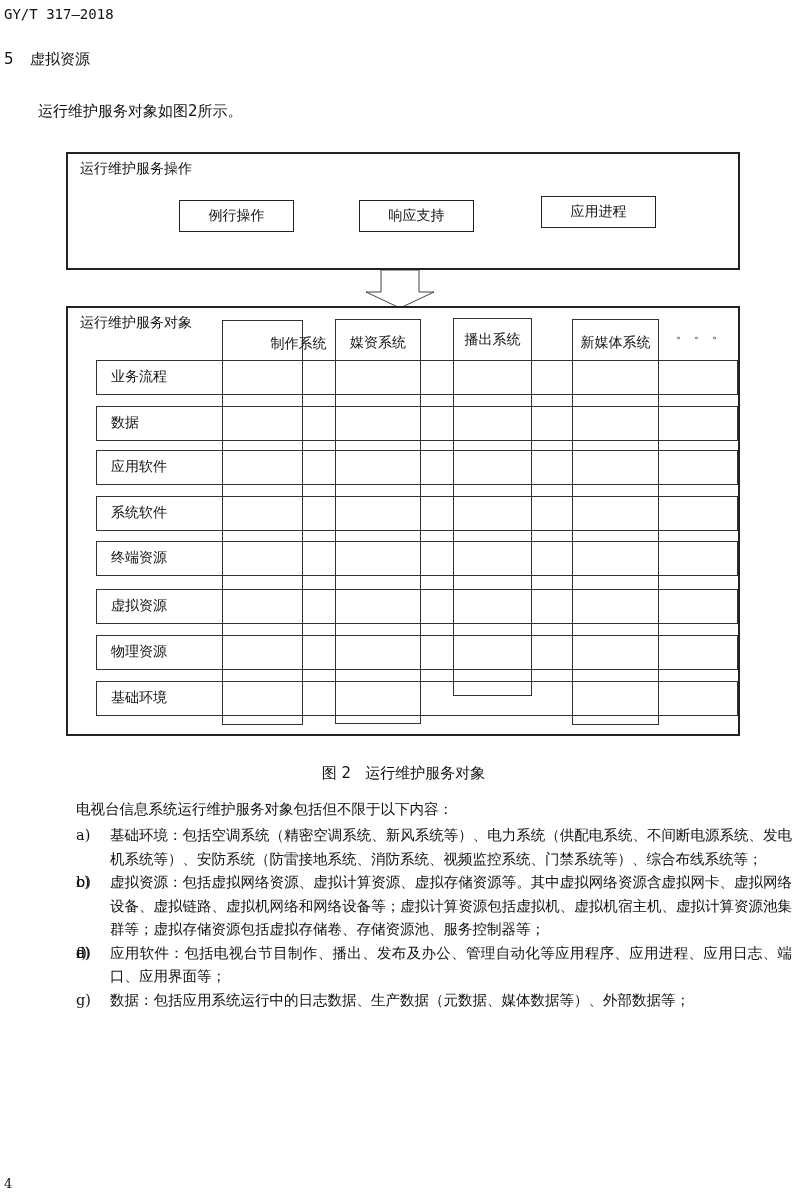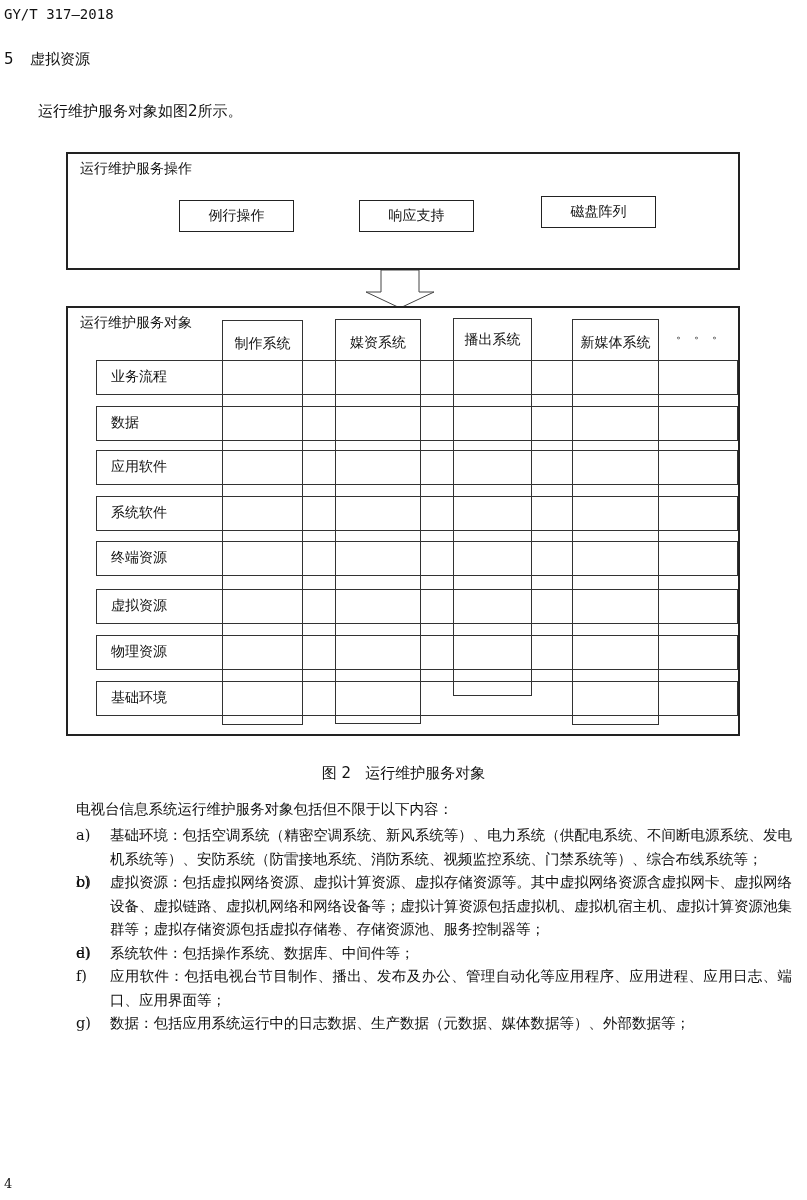--- a/index.html
+++ b/index.html
@@ -57,21 +57,21 @@
   <div class="box ops-frame">
     <div class="frame-label">运行维护服务操作</div>
   </div>
   <div class="box op-box" style="left:179px; top:200px; width:115px; height:32px;">
     <span>例行操作</span>
   </div>
   <div class="box op-box" style="left:359px; top:200px; width:115px; height:32px;">
     <span>响应支持</span>
   </div>
   <div class="box op-box" style="left:541px; top:196px; width:115px; height:32px;">
-    <span>磁盘阵列</span>
+    <span>应用进程</span>
   </div>
 
   <svg class="arrow" width="70" height="40" viewBox="0 0 70 40">
     <polygon points="15,0 15,22 0,22 34,38 68,22 53,22 53,0" fill="#fff" stroke="#444" stroke-width="1"></polygon>
   </svg>
 
   <div class="box obj-frame">
     <div class="frame-label" style="top:6px;">运行维护服务对象</div>
   </div>
 
@@ -93,21 +93,21 @@
   <div class="row-box" style="top:589px;">
       <span class="row-label">虚拟资源</span>
     </div>
   <div class="row-box" style="top:635px;">
       <span class="row-label">物理资源</span>
     </div>
   <div class="row-box" style="top:681px;">
       <span class="row-label">基础环境</span>
     </div>
 
-  <div class="col-box" style="left:222px; top:320px; width:81px; height:405px;">
+  <div class="col-box" style="left:222px; top:320px; width:81px; height:405px;padding-left:36px;">
       <span class="col-label">制作系统</span>
     </div>
   <div class="col-box" style="left:335px; top:319px; width:86px; height:405px;">
       <span class="col-label">媒资系统</span>
     </div>
   <div class="col-box" style="left:453px; top:318px; width:79px; height:378px;">
       <span class="col-label" style="top:12px;">播出系统</span>
     </div>
   <div class="col-box" style="left:572px; top:319px; width:87px; height:406px;">
       <span class="col-label">新媒体系统</span>
@@ -120,18 +120,18 @@
   <span class="fig-num">图 2</span><span>运行维护服务对象</span>
 </div>
 
 <div class="abs para">电视台信息系统运行维护服务对象包括但不限于以下内容：</div>
 
 <div class="list">
   <div class="li"><span class="marker">a)</span><span>基础环境：包括空调系统（精密空调系统、新风系统等）、电力系统（供配电系统、不间断电源系统、发电机系统等）、安防系统（防雷接地系统、消防系统、视频监控系统、门禁系统等）、综合布线系统等；</span></div>
   <div class="li"><span class="marker">b)</span></div>
   <div class="li"><span class="marker">c)</span><span>虚拟资源：包括虚拟网络资源、虚拟计算资源、虚拟存储资源等。其中虚拟网络资源含虚拟网卡、虚拟网络设备、虚拟链路、虚拟机网络和网络设备等；虚拟计算资源包括虚拟机、虚拟机宿主机、虚拟计算资源池集群等；虚拟存储资源包括虚拟存储卷、存储资源池、服务控制器等；</span></div>
   <div class="li"><span class="marker">d)</span></div>
-  <div class="li"><span class="marker">e)</span><span>系统软件：包括操作系统、数据库、中间件等；</span></div>
+  <div class="li"><span class="marker">e)</span></div>
   <div class="li"><span class="marker">f)</span><span>应用软件：包括电视台节目制作、播出、发布及办公、管理自动化等应用程序、应用进程、应用日志、端口、应用界面等；</span></div>
   <div class="li"><span class="marker">g)</span><span>数据：包括应用系统运行中的日志数据、生产数据（元数据、媒体数据等）、外部数据等；</span></div>
 </div>
 
 <div class="abs page-num">4</div>
 
 </body></html>

